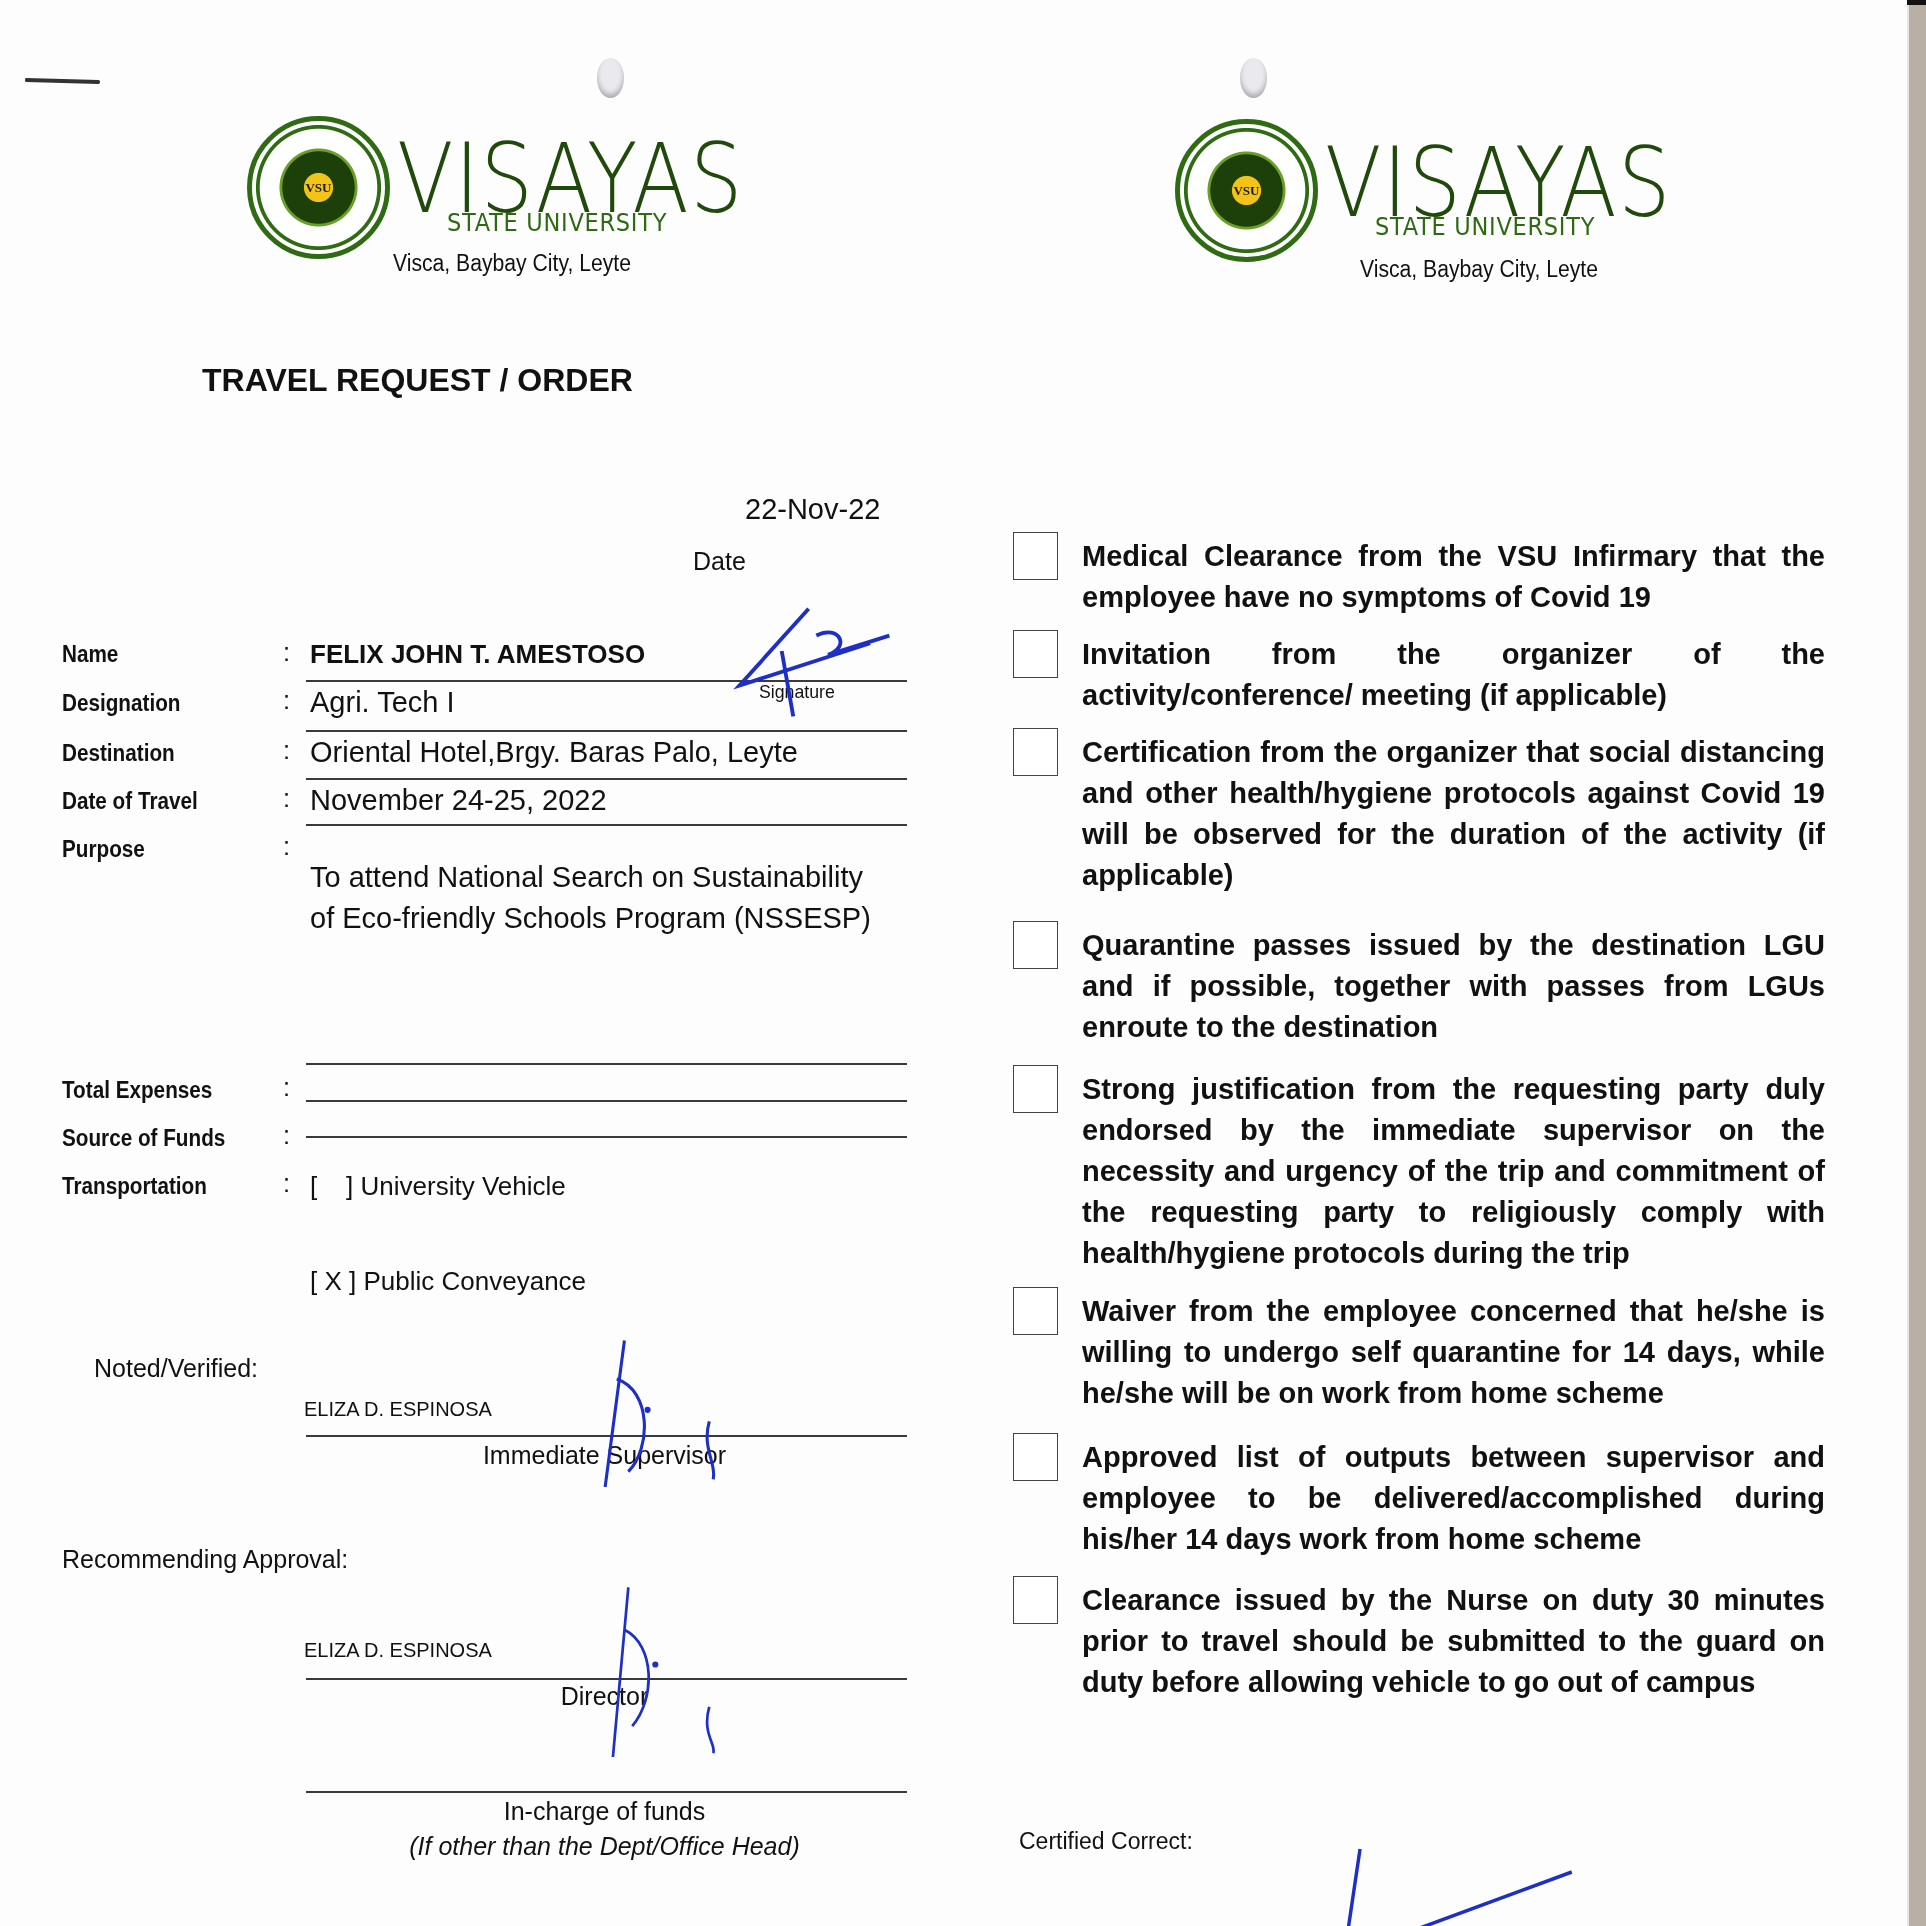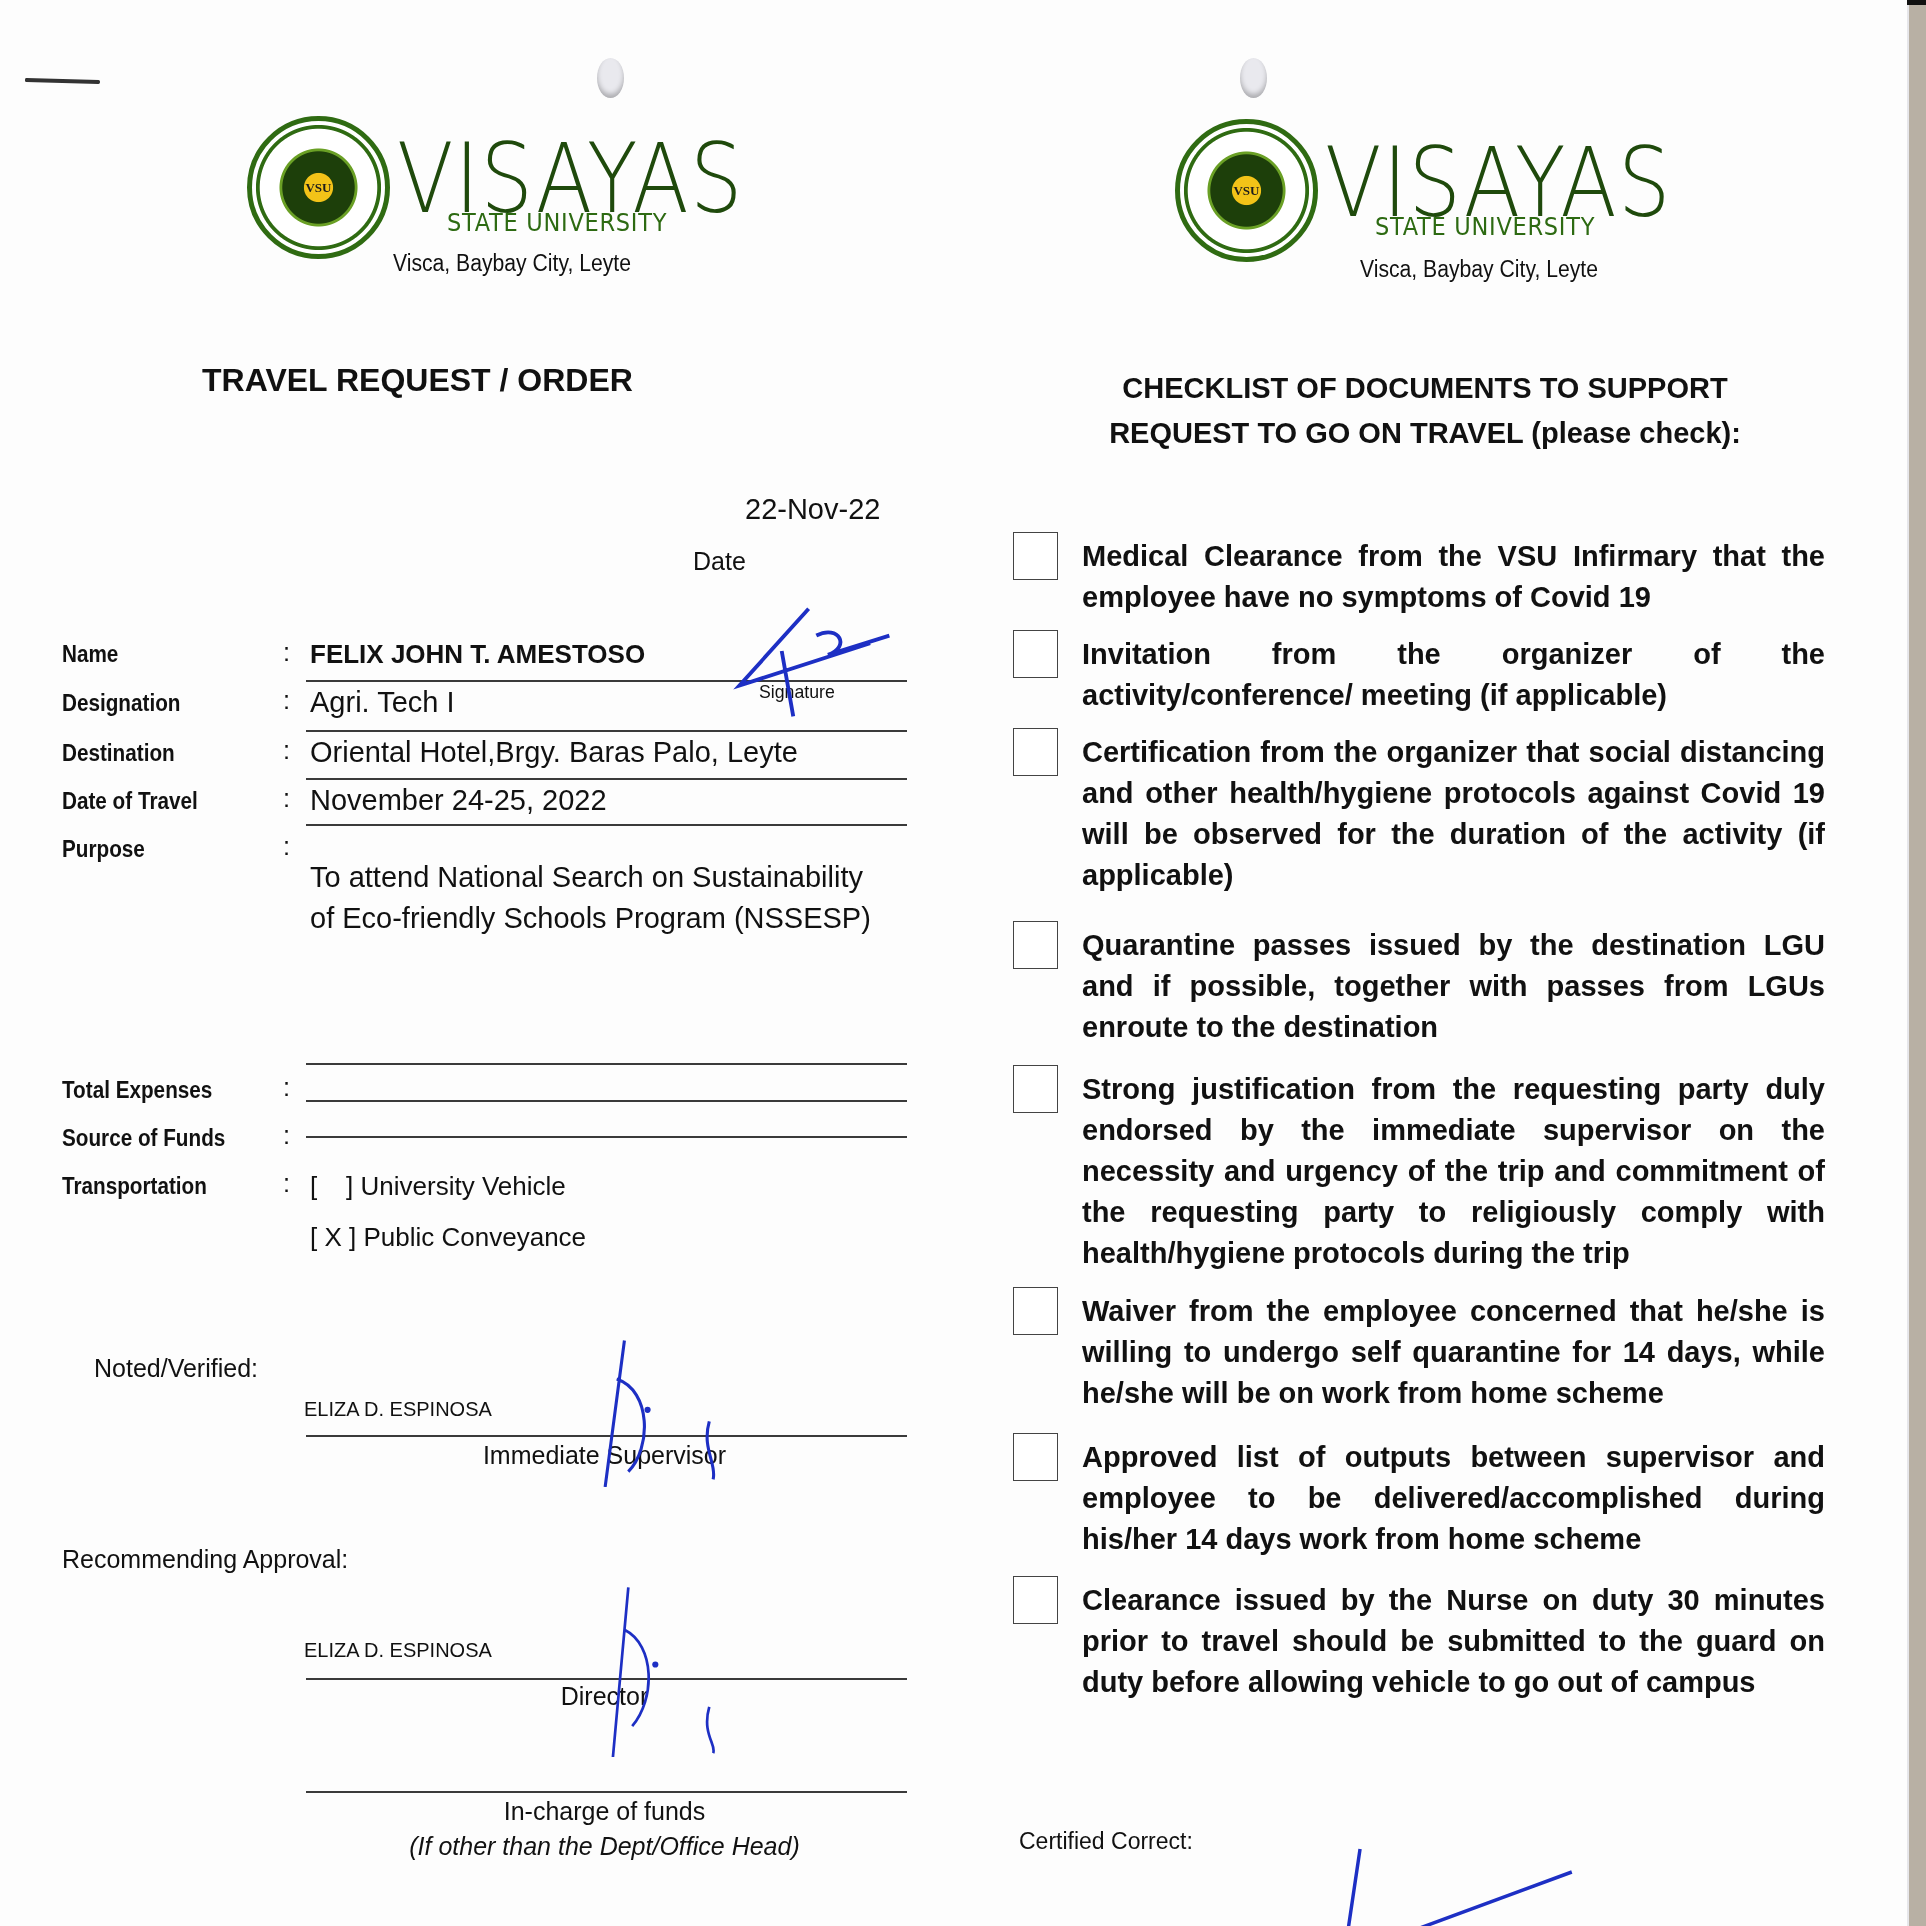--- a/index.html
+++ b/index.html
@@ -116,41 +116,37 @@
   <div>
     <div class="lbl" style="left:62px;top:1125px;">Source of Funds</div>
     <div class="colon" style="left:283px;top:1121px;">:</div>
     <div class="val" style="left:310px;top:1121px;"></div>
     <div class="rule" style="left:306px;top:1136px;width:601px;"></div>
   </div>
   <div>
     <div class="lbl" style="left:62px;top:1173px;">Transportation</div>
     <div class="colon" style="left:283px;top:1169px;">:</div>
     <div class="val" style="left:310px;top:1171px;font-size:26px;white-space:pre;"><span>[    ]</span> <span>University Vehicle</span></div>
-    <div class="val" style="left:310px;top:1222px;font-size:26px;white-space:pre;"><span>[ X ]</span> <span>Public Conveyance</span></div>
+    <div class="val" style="left:310px;top:1266px;font-size:26px;white-space:pre;"><span>[ X ]</span> <span>Public Conveyance</span></div>
   </div>
 
   <div class="section-lbl" style="left:62px;top:1354px;margin-left:32px;">Noted/Verified:</div>
   <div class="sig-name" style="top:1398px;">ELIZA D. ESPINOSA</div>
   <div class="rule" style="left:306px;top:1435px;width:601px;"></div>
   <div class="sig-role" style="top:1441px;">Immediate Supervisor</div>
 
   <div class="section-lbl" style="left:62px;top:1545px;">Recommending Approval:</div>
   <div class="sig-name" style="top:1639px;">ELIZA D. ESPINOSA</div>
   <div class="rule" style="left:306px;top:1678px;width:601px;"></div>
   <div class="sig-role" style="top:1682px;">Director</div>
 
   <div class="rule" style="left:306px;top:1791px;width:601px;"></div>
   <div class="sig-role italic" style="top:1832px;">(If other than the Dept/Office Head)</div>
   <div class="sig-role" style="top:1797px;">In-charge of  funds</div>
 
-  <div class="title2" style="left:1059px;top:366px;">
-    <div>CHECKLIST OF DOCUMENTS TO SUPPORT</div>
-    <div>REQUEST TO GO ON TRAVEL (please check):</div>
-  </div>
 
   <div class="chk-item" style="top:532px;">
       <div class="chk-box"></div>
       <div class="chk-text">Medical Clearance from the VSU Infirmary that the employee have no symptoms of Covid 19</div>
     </div>
   <div class="chk-item" style="top:630px;">
       <div class="chk-box"></div>
       <div class="chk-text">Invitation from the organizer of the activity/conference/ meeting (if applicable)</div>
     </div>
   <div class="chk-item" style="top:728px;">

